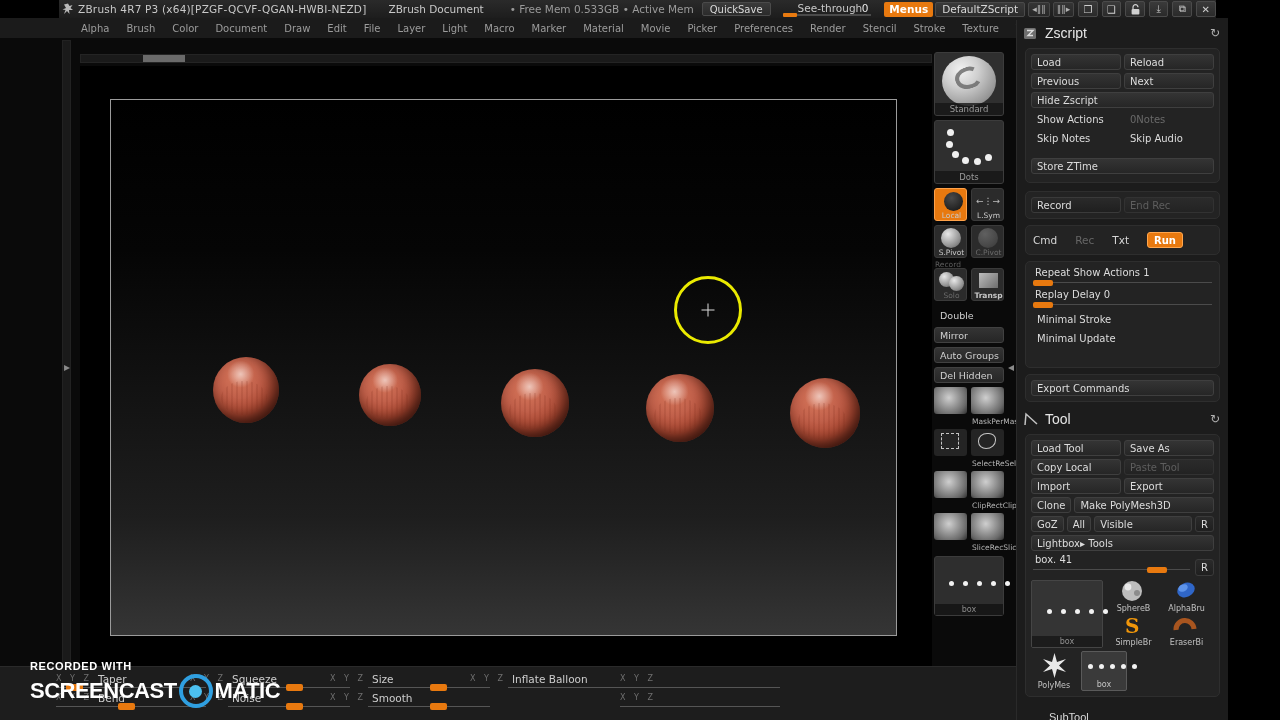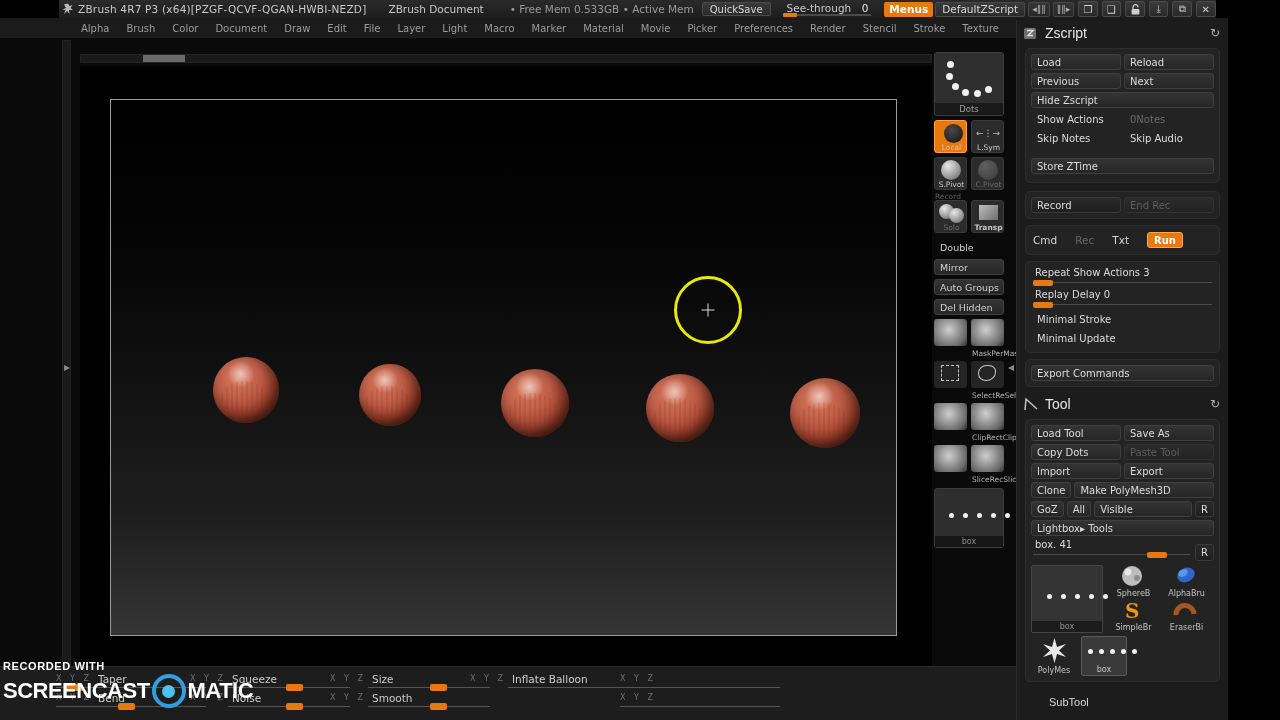--- a/index.html
+++ b/index.html
@@ -25,21 +25,21 @@
   .tb-text { color:#c9c9c9; font-size:10.5px; letter-spacing:.2px; white-space:nowrap; }
   .tb-doc { color:#c9c9c9; font-size:10.5px; margin-left:22px; white-space:nowrap;}
   .tb-mem { color:#9a9a9a; font-size:10.5px; margin-left:26px; white-space:nowrap;}
   .tb-btn {
     height:14px; padding:0 7px; margin-left:8px;
     background: linear-gradient(#3a3a3a,#2b2b2b);
     border:1px solid #4a4a4a; border-radius:2px;
     color:#d8d8d8; font-size:10px; display:flex; align-items:center;
   }
   .tb-slidergrp { margin-left:12px; position:relative; width:92px; height:16px;}
-  .tb-slidergrp .lab { color:#c9c9c9; font-size:10.5px; position:absolute; left:4px; top:1px; white-space:nowrap;}
+  .tb-slidergrp .lab { color:#c9c9c9; font-size:10.5px; position:absolute; left:15px; top:1px; white-space:nowrap;}
   .tb-slidergrp .val { color:#e6e6e6; font-size:10.5px; position:absolute; right:4px; top:1px;}
   .tb-slidergrp .track { position:absolute; left:0; bottom:1px; width:88px; height:2px; background:#4a4a4a;}
   .tb-slidergrp .fill { position:absolute; left:0; bottom:0; width:14px; height:4px; background:#e87a10; border-radius:1px;}
   .tb-orange {
     height:15px; padding:0 5px; margin-left:12px;
     background:#e8790f; color:#fff; font-size:10.5px; font-weight:bold;
     display:flex; align-items:center; border-radius:2px;
   }
   .tb-zsname {
     height:15px; padding:0 6px; margin-left:2px;
@@ -200,21 +200,21 @@
     position:absolute; left:42px; top:1px; font-size:10.5px; color:#cdcdcd; white-space:nowrap;
   }
   .bs-slider .track {
     position:absolute; left:0; bottom:0; height:1px; background:#555;
   }
   .bs-slider .knob {
     position:absolute; bottom:-3px; width:17px; height:7px; background:#e8790f; border-radius:2px;
   }
 
   
-  .wm { position:absolute; left:3px; top:660px; width:240px; height:60px; }
+  .wm { position:absolute; left:30px; top:660px; width:240px; height:60px; }
   .wm .l1 { color:#fff; font-size:11px; font-weight:bold; letter-spacing:.6px; font-family:"Liberation Sans", sans-serif;}
   .wm .l2 { display:flex; align-items:center; margin-top:2px; }
   .wm .l2 span { color:#fff; font-size:22px; font-weight:bold; letter-spacing:-.5px; font-family:"Liberation Sans", sans-serif;}
   .wm .ring {
     width:34px; height:34px; border:4px solid #2f9fe0; border-radius:50%;
     margin:0 2px; position:relative; flex:0 0 auto;
   }
   .wm .ring::before {
     content:''; position:absolute; left:50%; top:50%; width:13px; height:13px;
     margin:-6.5px 0 0 -6.5px; background:#4cc0ef; border-radius:50%;
@@ -369,20 +369,25 @@
       <div class="sphere" style="left:679px;top:278px;width:70px;height:70px;"></div>
       <div class="brush-cursor" style="left:563px;top:176px;">
         <div class="cross-h"></div>
         <div class="cross-v"></div>
       </div>
     </div>
   </div>
 
   <div class="shelf">
 
+    <div class="shelf-big">
+      <div class="std-ball"></div>
+      <div class="std-swirl"></div>
+      <div class="cap">Standard</div>
+    </div>
 
     <div class="shelf-big">
       <div class="dots-dot" style="left:12px;top:8px;"></div>
       <div class="dots-dot" style="left:11px;top:20px;"></div>
       <div class="dots-dot" style="left:17px;top:30px;"></div>
       <div class="dots-dot" style="left:27px;top:36px;"></div>
       <div class="dots-dot" style="left:39px;top:37px;"></div>
       <div class="dots-dot" style="left:50px;top:33px;"></div>
       <div class="cap">Dots</div>
     </div>
@@ -595,33 +600,33 @@
       <div class="rp-cmdrow">
         <div class="c">Cmd</div>
         <div class="c dim">Rec</div>
         <div class="c">Txt</div>
         <div class="btn orange">Run</div>
       </div>
     </div>
 
     <div class="rp-grp" style="margin-bottom:6px;">
       <div class="rp-slider">
-        <div class="lab">Repeat Show Actions 3</div>
+        <div class="lab">Repeat Show Actions 1</div>
         <div class="trk"></div>
         <div class="knb" style="left:2px;"></div>
       </div>
       <div class="rp-slider">
         <div class="lab">Replay Delay 0</div>
         <div class="trk"></div>
         <div class="knb" style="left:2px;"></div>
       </div>
       <div class="rp-row">
           <div class="btn flat">Minimal Stroke</div>
         </div>
-      <div class="rp-row" style="margin-bottom:1px;">
+      <div class="rp-row" style="margin-bottom:16px;">
           <div class="btn flat">Minimal Update</div>
         </div>
     </div>
 
     <div class="rp-grp" style="margin-bottom:4px;">
       <div class="rp-row" style="margin-bottom:0;">
         <div class="btn">Export Commands</div>
       </div>
     </div>
 
@@ -634,21 +639,21 @@
       <div class="ttl">Tool</div>
       <div class="rst">↻</div>
     </div>
 
     <div class="rp-grp">
       <div class="rp-row">
         <div class="btn">Load Tool</div>
         <div class="btn">Save As</div>
       </div>
       <div class="rp-row">
-        <div class="btn">Copy Dots</div>
+        <div class="btn">Copy Local</div>
         <div class="btn dis">Paste Tool</div>
       </div>
       <div class="rp-row">
         <div class="btn">Import</div>
         <div class="btn">Export</div>
       </div>
       <div class="rp-row">
         <div class="btn narrow">Clone</div>
         <div class="btn">Make PolyMesh3D</div>
       </div>

